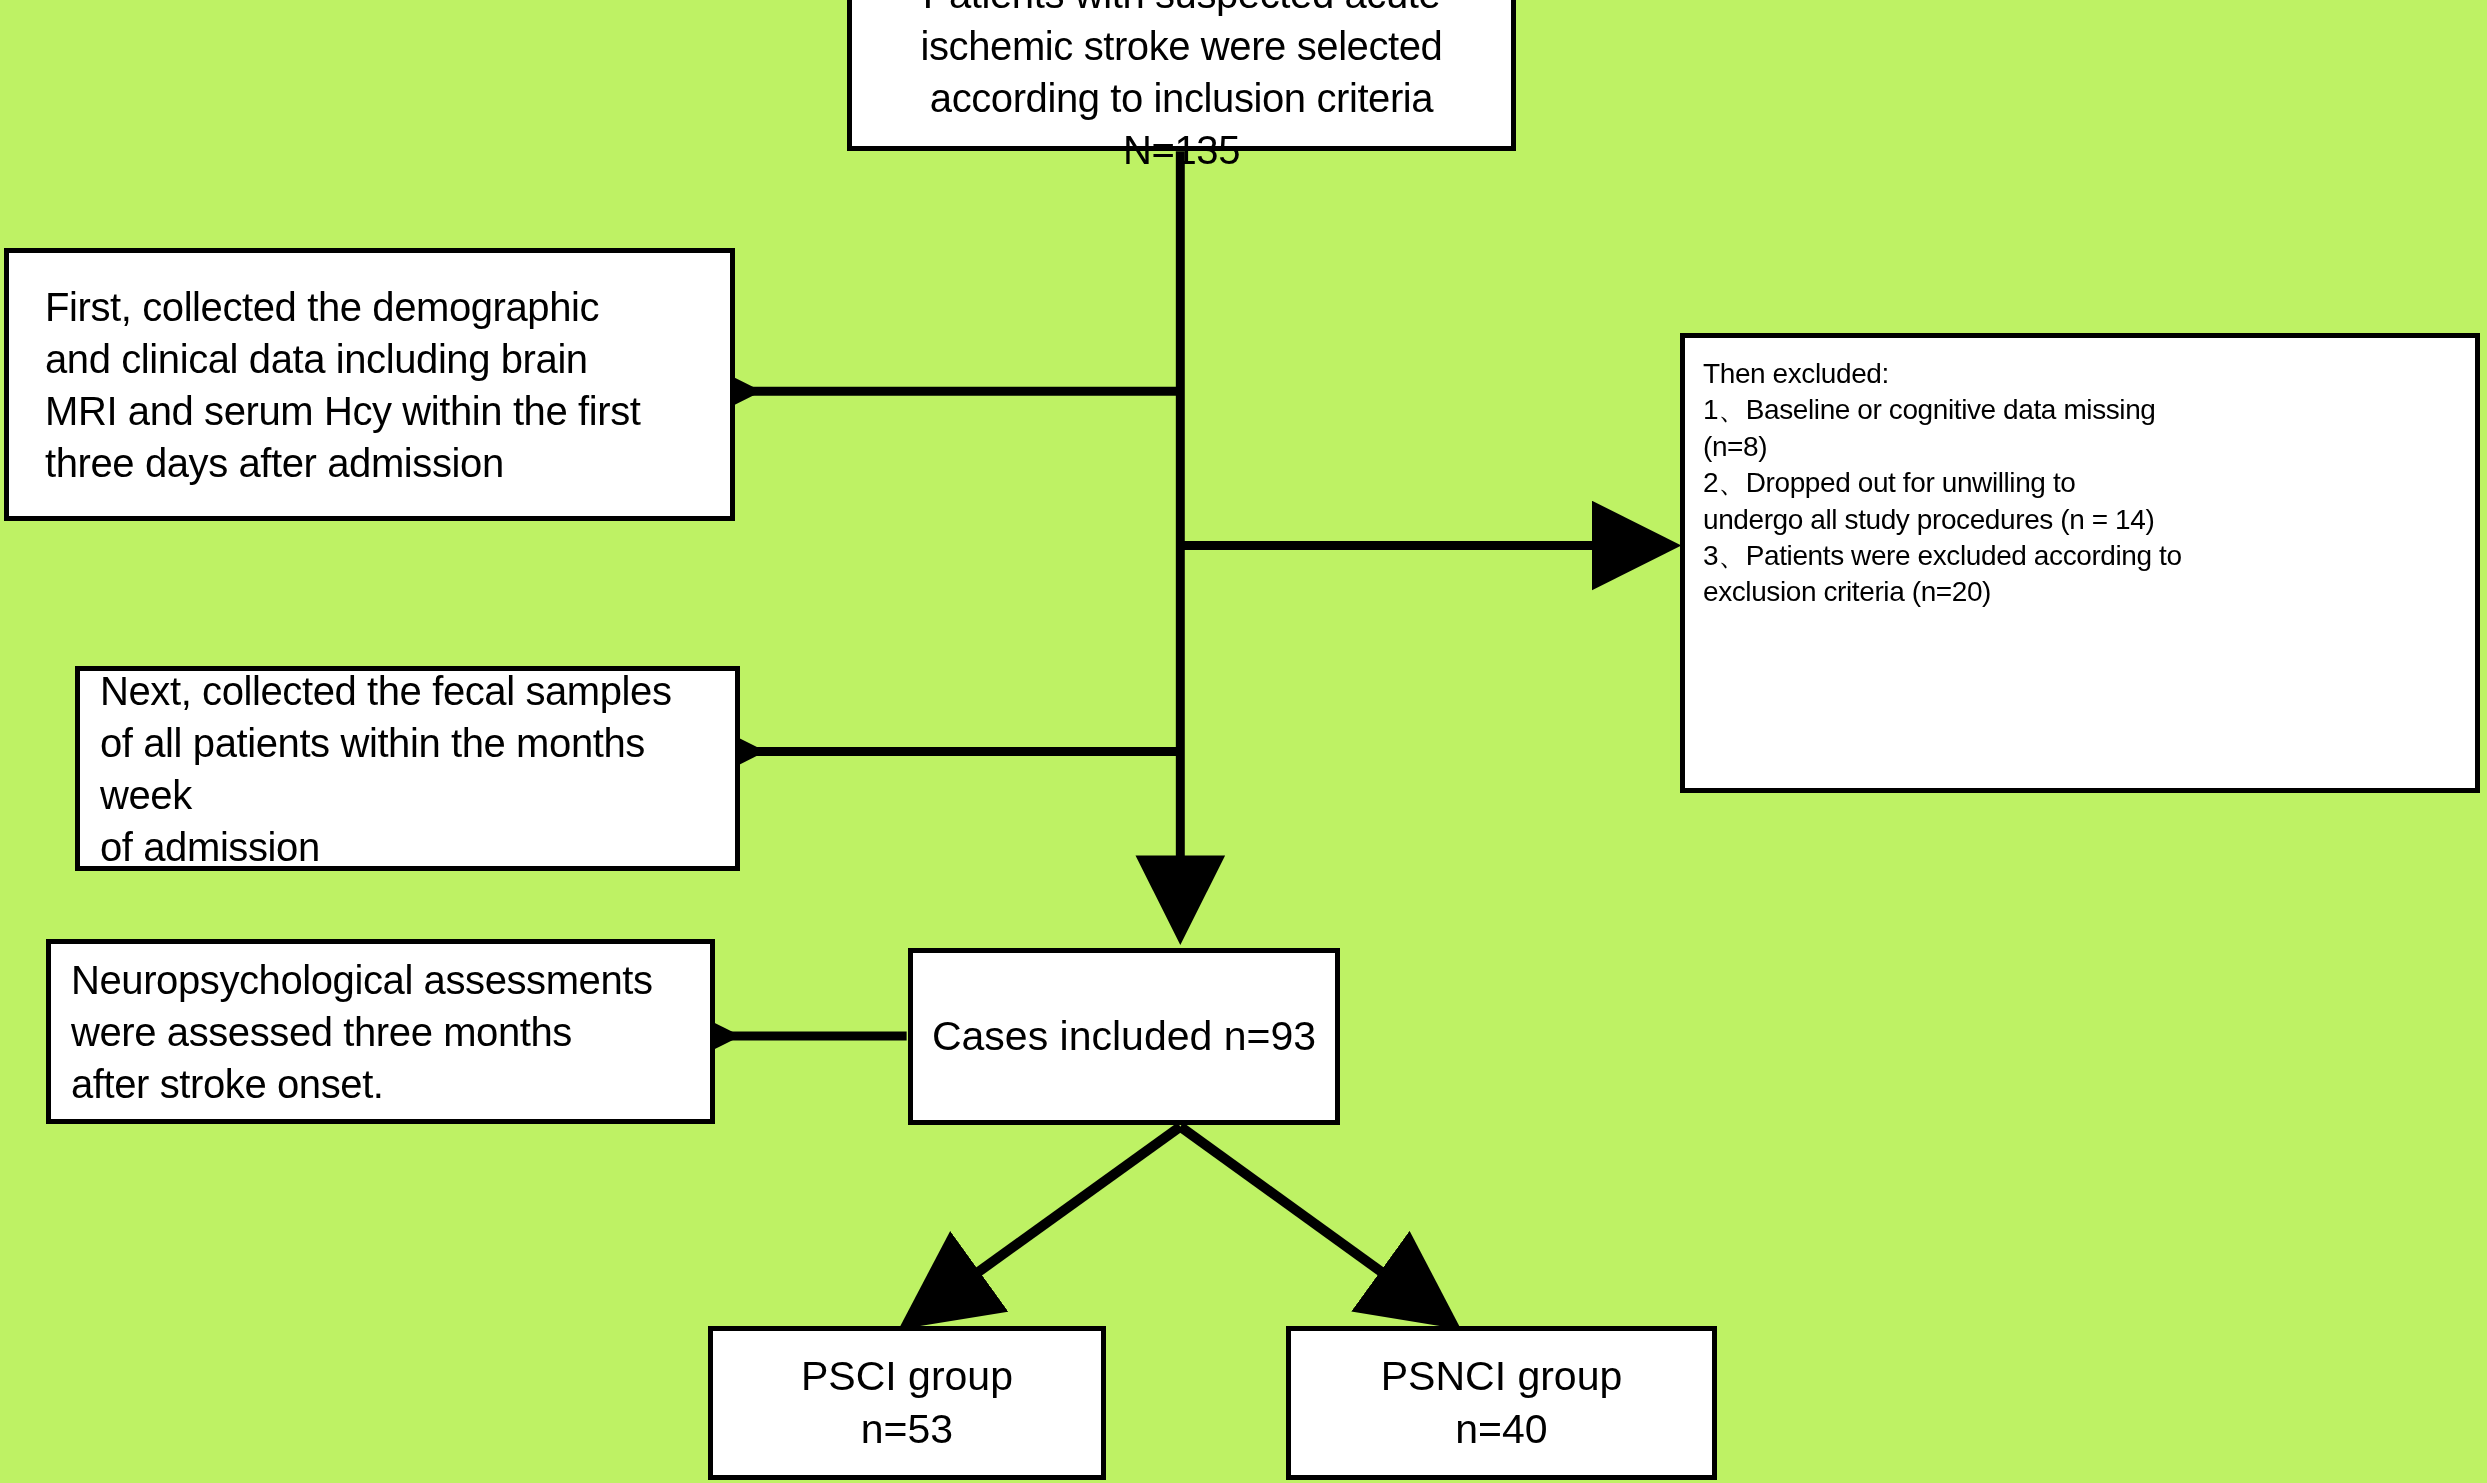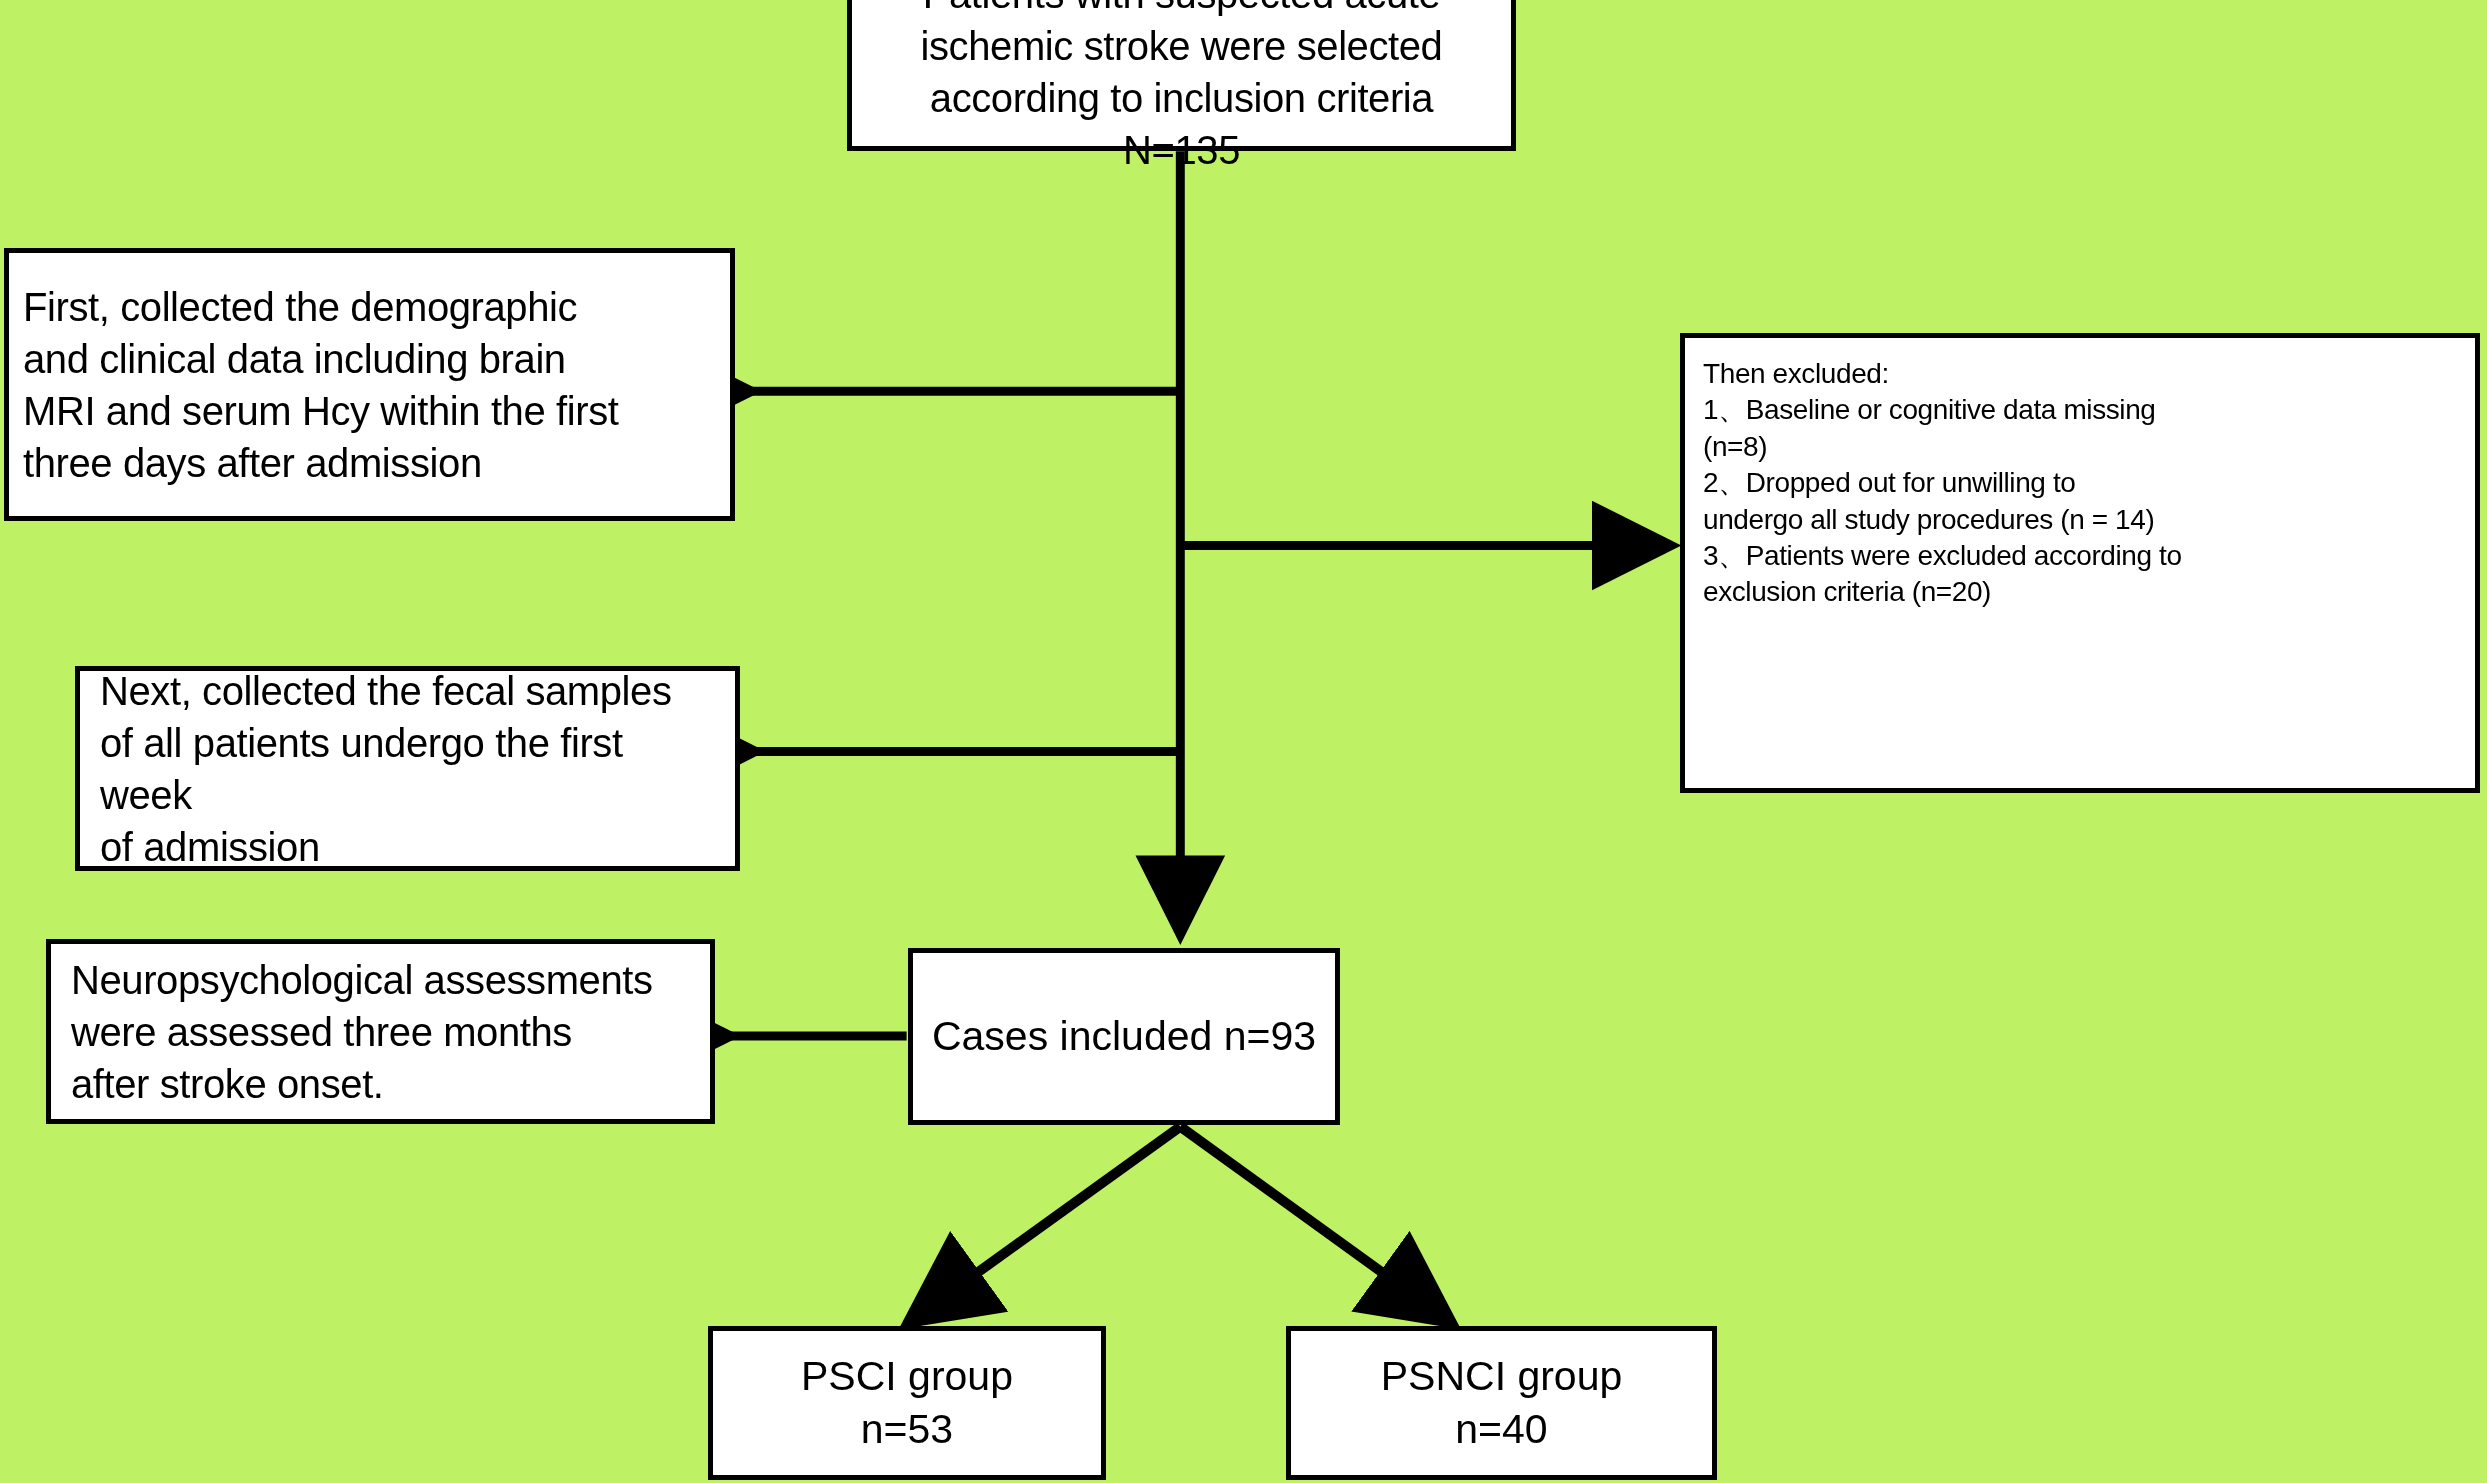--- a/index.html
+++ b/index.html
@@ -38,21 +38,21 @@
 
   
   #node-source {
     left: 847px; top: -8px; width: 669px; height: 159px;
     padding: 0 14px;
   }
   #node-source .txt { font-size: 40px; text-align: center; }
 
   #node-baseline {
     left: 4px; top: 248px; width: 731px; height: 273px;
-    padding: 0 14px;
+    padding: 0 36px;
   }
   #node-baseline .txt { font-size: 40px; }
 
   #node-excluded {
     left: 1680px; top: 333px; width: 800px; height: 460px;
     padding: 0 18px;
     align-items: flex-start;
   }
   #node-excluded .txt { font-size: 28px; padding-top: 18px; }
 
@@ -162,21 +162,21 @@
 1、Baseline or cognitive data missing
 (n=8)
 2、Dropped out for unwilling to
 undergo all study procedures (n = 14)
 3、Patients were excluded according to
 exclusion criteria  (n=20)</span>
   </div>
 
   <div class="node align-left" id="node-fecal">
     <span class="txt">Next, collected the fecal samples
-of all patients undergo the first week
+of all patients within the months week
 of admission</span>
   </div>
 
   <div class="node align-left" id="node-neuropsych">
     <span class="txt">Neuropsychological assessments
 were assessed three months
 after stroke onset.</span>
   </div>
 
   <div class="node align-center" id="node-included">

